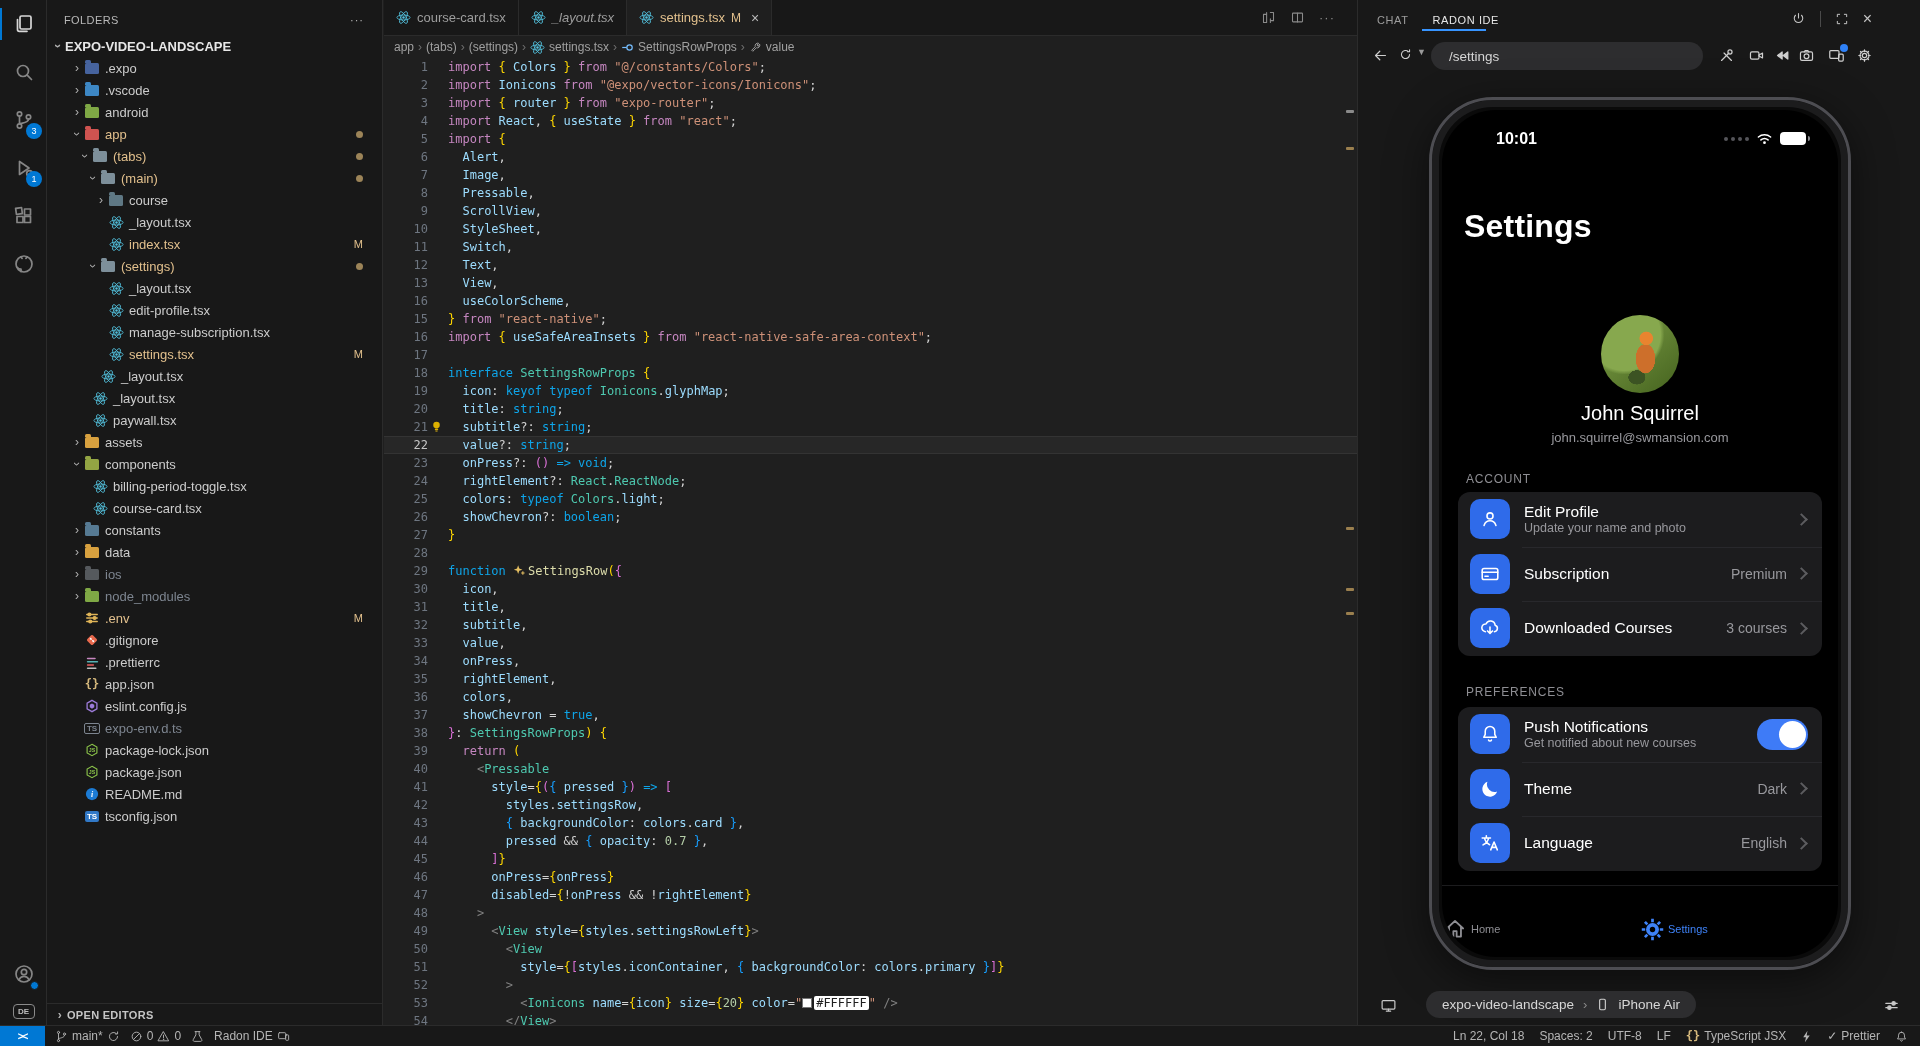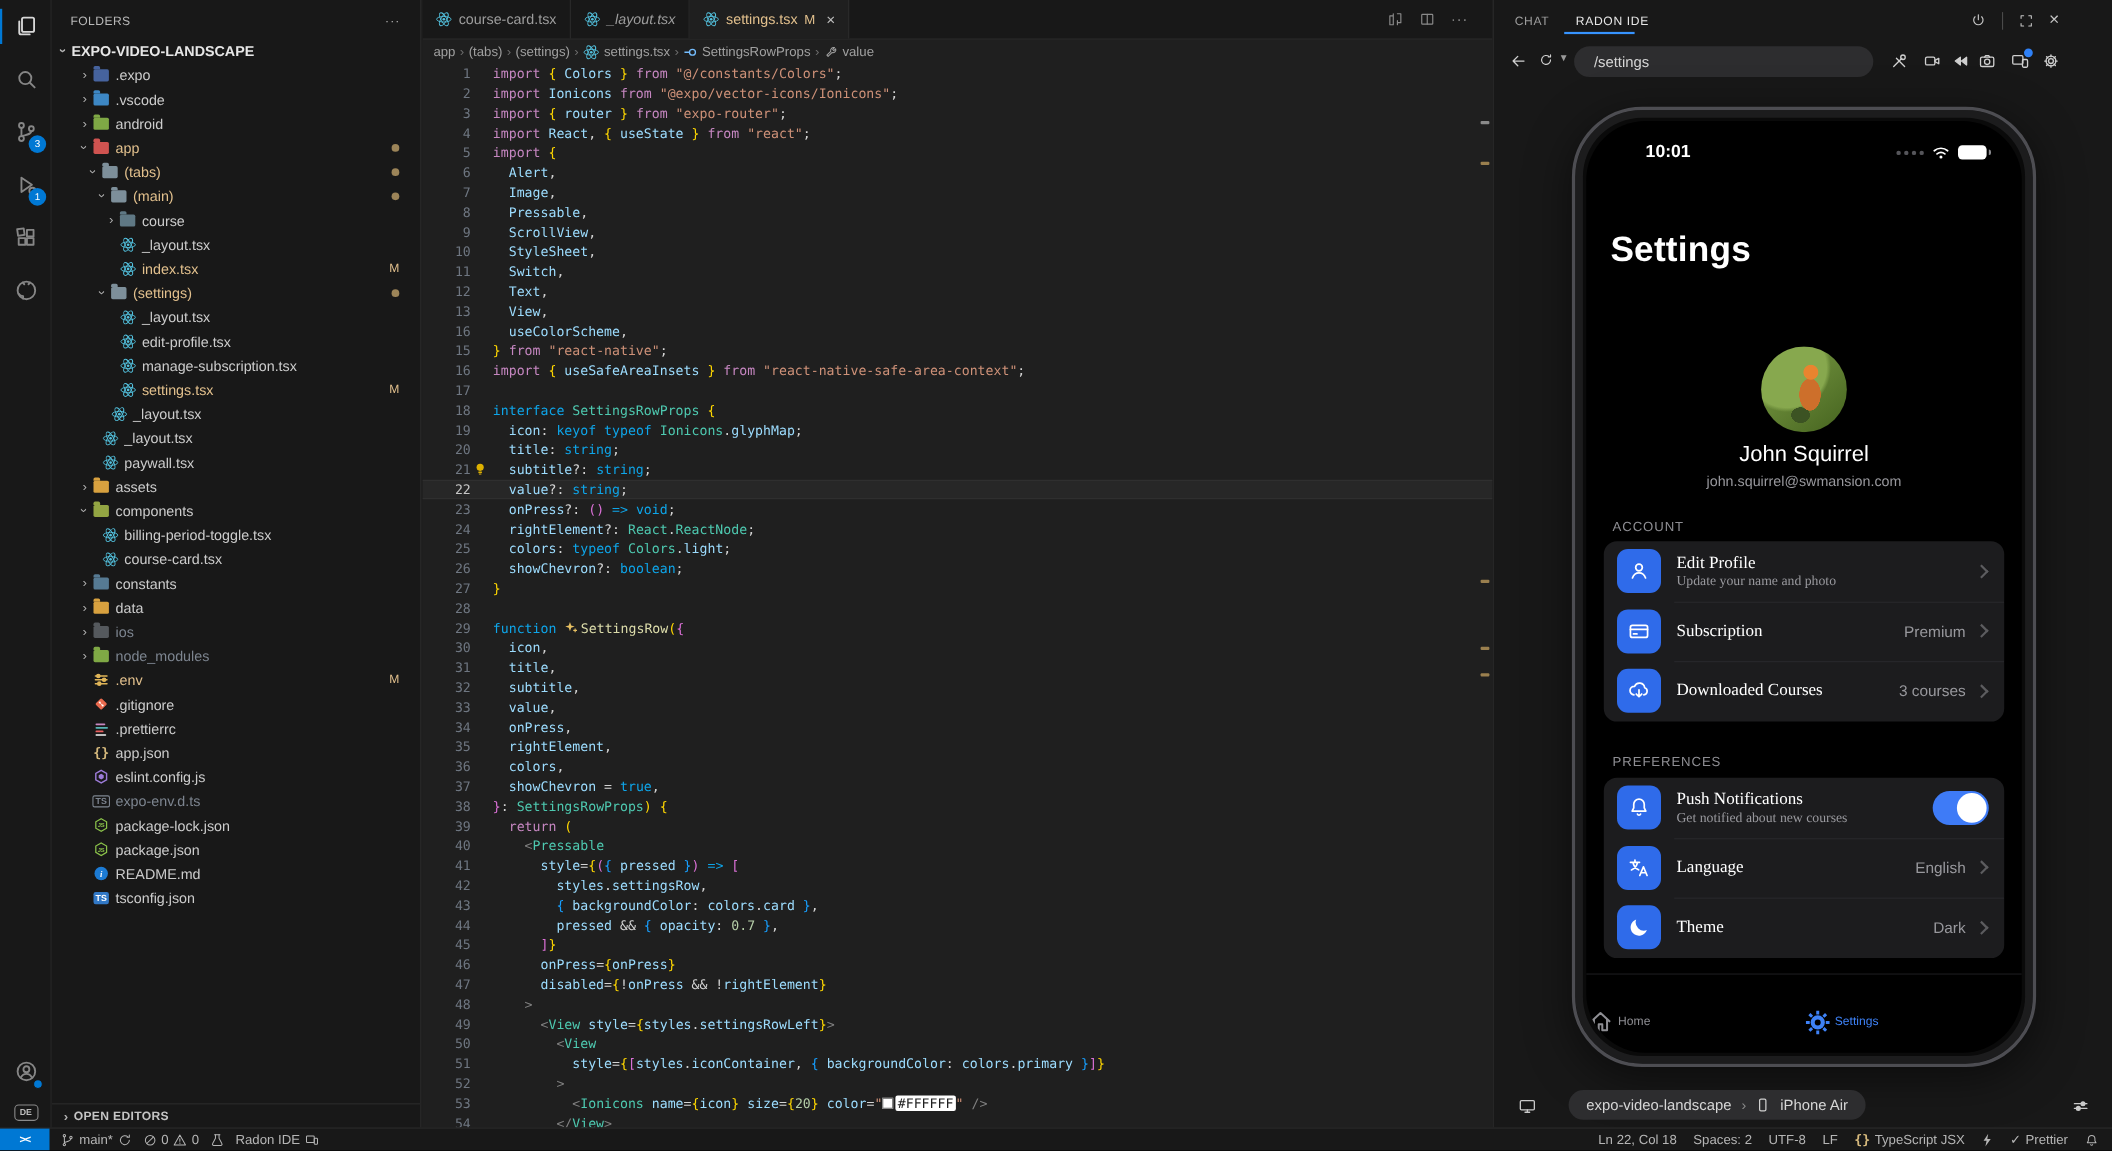--- a/index.html
+++ b/index.html
@@ -100,21 +100,21 @@
               radial-gradient(ellipse 12px 10px at 46% 80%, #3c5323 0 70%, transparent 72%),
               radial-gradient(circle at 30% 25%, #87a84e 0 45%, transparent 50%),
               linear-gradient(140deg, #7fa047, #45631f); }
   .ph-name { position:absolute; left:0; right:0; top:292px; text-align:center; font-size:20px; font-weight:500; }
   .ph-email { position:absolute; left:0; right:0; top:320px; text-align:center; font-size:13px; color:#98989d; }
   .ph-sec-h { position:absolute; left:24px; font-size:12px; font-weight:500; letter-spacing:0.8px; color:#8e8e93; }
   .card { position:absolute; left:16px; width:364px; background:#1c1c1e; border-radius:12px; overflow:hidden; }
   .prow { position:relative; height:54.6px; display:flex; align-items:center; padding:0 14px 0 12px; cursor:pointer; }
   .prow + .prow::before { content:""; position:absolute; left:64px; right:0; top:0; height:1px; background:#28282c; }
   .prow-ic { width:40px; height:40px; border-radius:10px; flex:none; display:flex; align-items:center; justify-content:center; color:#fff; }
-  .prow-main { margin-left:14px; display:flex; flex-direction:column; gap:0;font-family:Liberation Serif, serif; }
+  .prow-main { margin-left:14px; display:flex; flex-direction:column; gap:0; }
   .prow-title { font-size:15.5px; color:#fff; }
   .prow-sub { font-size:12.5px; color:#98989d; }
   .prow-right { margin-left:auto; display:flex; align-items:center; gap:10px; }
   .prow-val { font-size:14px; color:#98989d; }
   .pchev { width:9px; height:9px; border-top:2.2px solid #5c5c5f; border-right:2.2px solid #5c5c5f; transform:rotate(45deg); margin-right:2px; }
   .toggle { width:51px; height:31px; border-radius:16px; position:relative; cursor:pointer; }
   .toggle .knob { position:absolute; top:2px; right:2px; width:27px; height:27px; border-radius:50%; background:#fff; }
   .ph-tabbar { position:absolute; left:0; right:0; top:775px; height:78px; border-top:1px solid #1c1c1e; display:flex; }
   .ph-tab { flex:1; display:flex; flex-direction:row; align-items:center; padding-top:9px; gap:3px; color:#8e8e93; font-size:11px; cursor:pointer; }
 
@@ -1046,44 +1046,44 @@
                   <div class="prow-sub">Get notified about new courses</div>
                 </div>
                 <div class="prow-right">
                   <div class="toggle" style="background: rgb(62, 123, 247);">
                     <div class="knob"></div>
                   </div>
                 </div>
               </div>
               <div class="prow">
                 <div class="prow-ic" style="background: rgb(47, 107, 234);">
+                  <svg width="22" height="22" viewBox="0 0 24 24">
+                    <path d="M19.8 14.8A8.3 8.3 0 0 1 9.2 4.2a8.3 8.3 0 1 0 10.6 10.6z" fill="#fff"></path>
+                  </svg>
+                </div>
+                <div class="prow-main">
+                  <div class="prow-title">Theme</div>
+                </div>
+                <div class="prow-right">
+                  <div class="prow-val">Dark</div>
+                  <div class="pchev"></div>
+                </div>
+              </div>
+              <div class="prow">
+                <div class="prow-ic" style="background: rgb(47, 107, 234);">
                   <svg width="22" height="22" viewBox="0 0 24 24" fill="none" stroke="currentColor" stroke-width="1.7" stroke-linecap="round" stroke-linejoin="round">
                     <path d="M3.5 6.5h9M8 4.2v2.3M6 6.5c.6 3.4 2.7 6 5.6 7.4M10.5 6.5C9.9 10 7.8 12.6 4.5 14"></path>
                     <path d="M12.8 19.5l3.6-8.6 3.6 8.6M14 16.8h4.8"></path>
                   </svg>
                 </div>
                 <div class="prow-main">
                   <div class="prow-title">Language</div>
                 </div>
                 <div class="prow-right">
                   <div class="prow-val">English</div>
-                  <div class="pchev"></div>
-                </div>
-              </div>
-              <div class="prow">
-                <div class="prow-ic" style="background: rgb(47, 107, 234);">
-                  <svg width="22" height="22" viewBox="0 0 24 24">
-                    <path d="M19.8 14.8A8.3 8.3 0 0 1 9.2 4.2a8.3 8.3 0 1 0 10.6 10.6z" fill="#fff"></path>
-                  </svg>
-                </div>
-                <div class="prow-main">
-                  <div class="prow-title">Theme</div>
-                </div>
-                <div class="prow-right">
-                  <div class="prow-val">Dark</div>
                   <div class="pchev"></div>
                 </div>
               </div>
             </div>
           </div>
         <div class="ph-tabbar" id="ph-tabbar">
             <div class="ph-tab">
               <span>
                 <svg width="26" height="26" viewBox="0 0 24 24" fill="none" stroke="currentColor" stroke-width="1.7" stroke-linecap="round" stroke-linejoin="round">
                   <path d="M4.5 11.5 12 4.5l7.5 7M6.5 10v9h4v-5h3v5h4v-9"></path>

